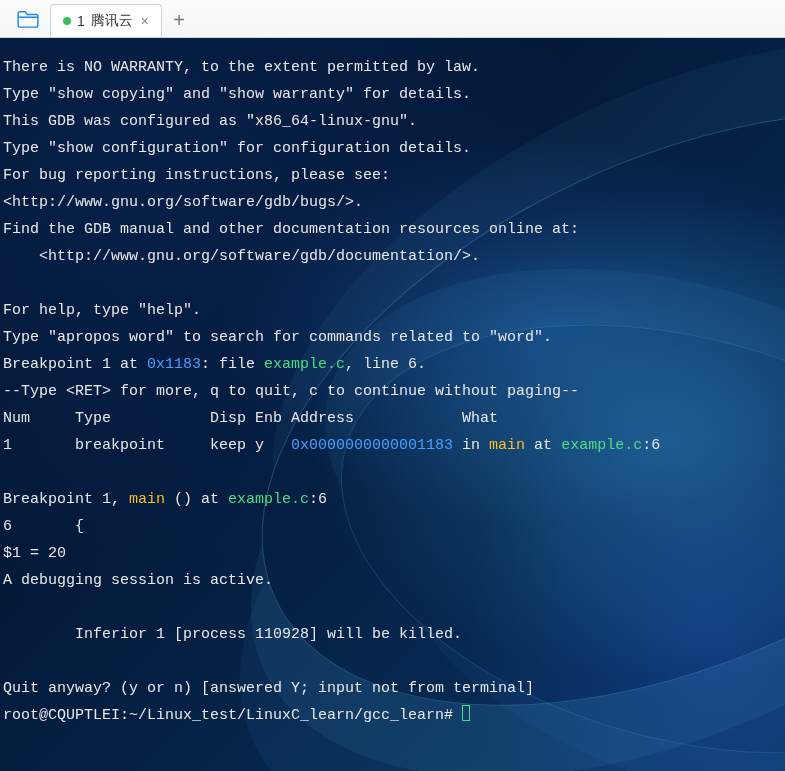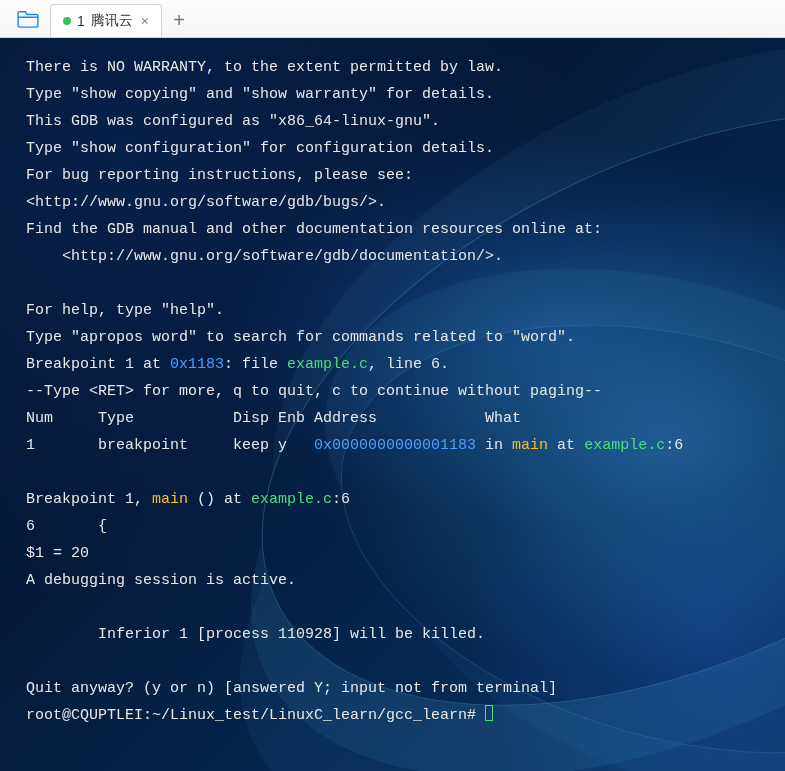--- a/index.html
+++ b/index.html
@@ -94,21 +94,21 @@
   width: 700px; height: 400px;
   right: -250px; top: 300px;
   transform: rotate(15deg);
   border-color: rgba(90,190,255,0.2);
   box-shadow:
     -30px -50px 0 0 rgba(100,200,255,0.06),
     60px 40px 0 0 rgba(80,180,255,0.05);
 }
 .term-content {
   position: relative;
-  padding: 16px 26px;
+  padding: 16px 3px;
   font-family: "Consolas", "Courier New", monospace;
   font-size: 15px;
   line-height: 27px;
   color: #e8e8e8;
   white-space: pre;
 }
 .c-addr { color: #4a9eff; }
 .c-file { color: #4ade80; }
 .c-func { color: #fbbf24; }
 .cursor {

